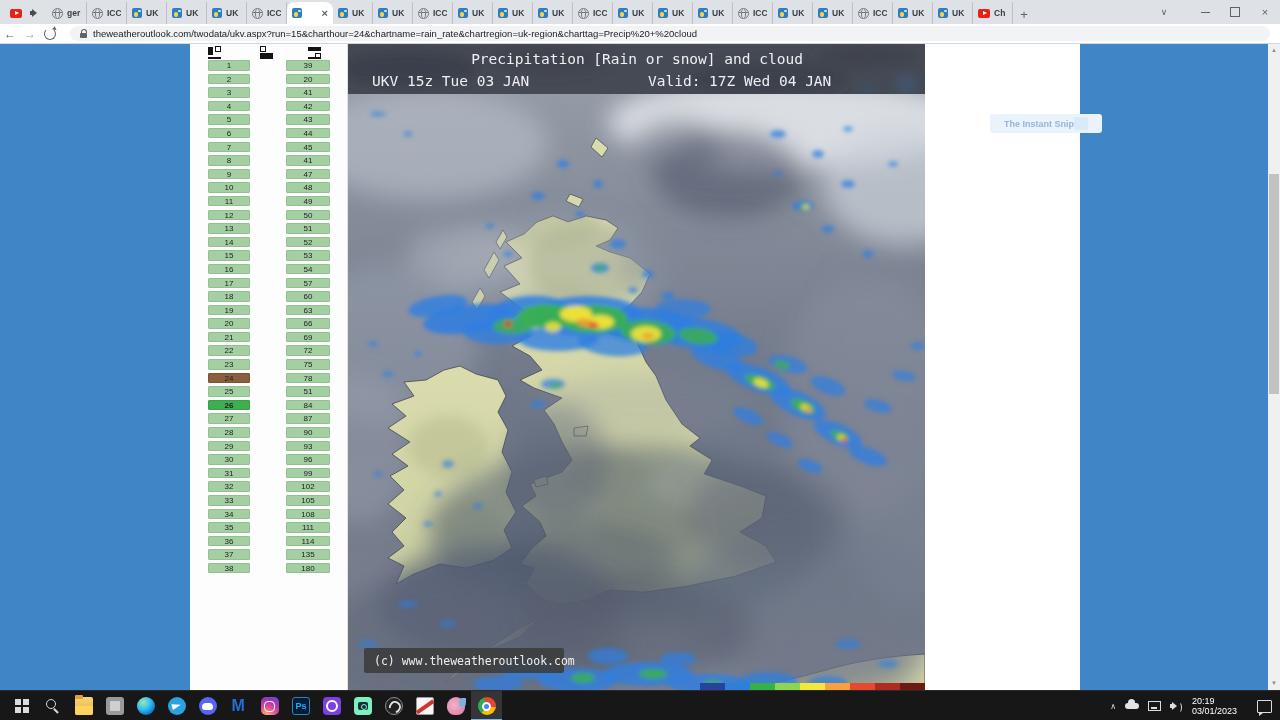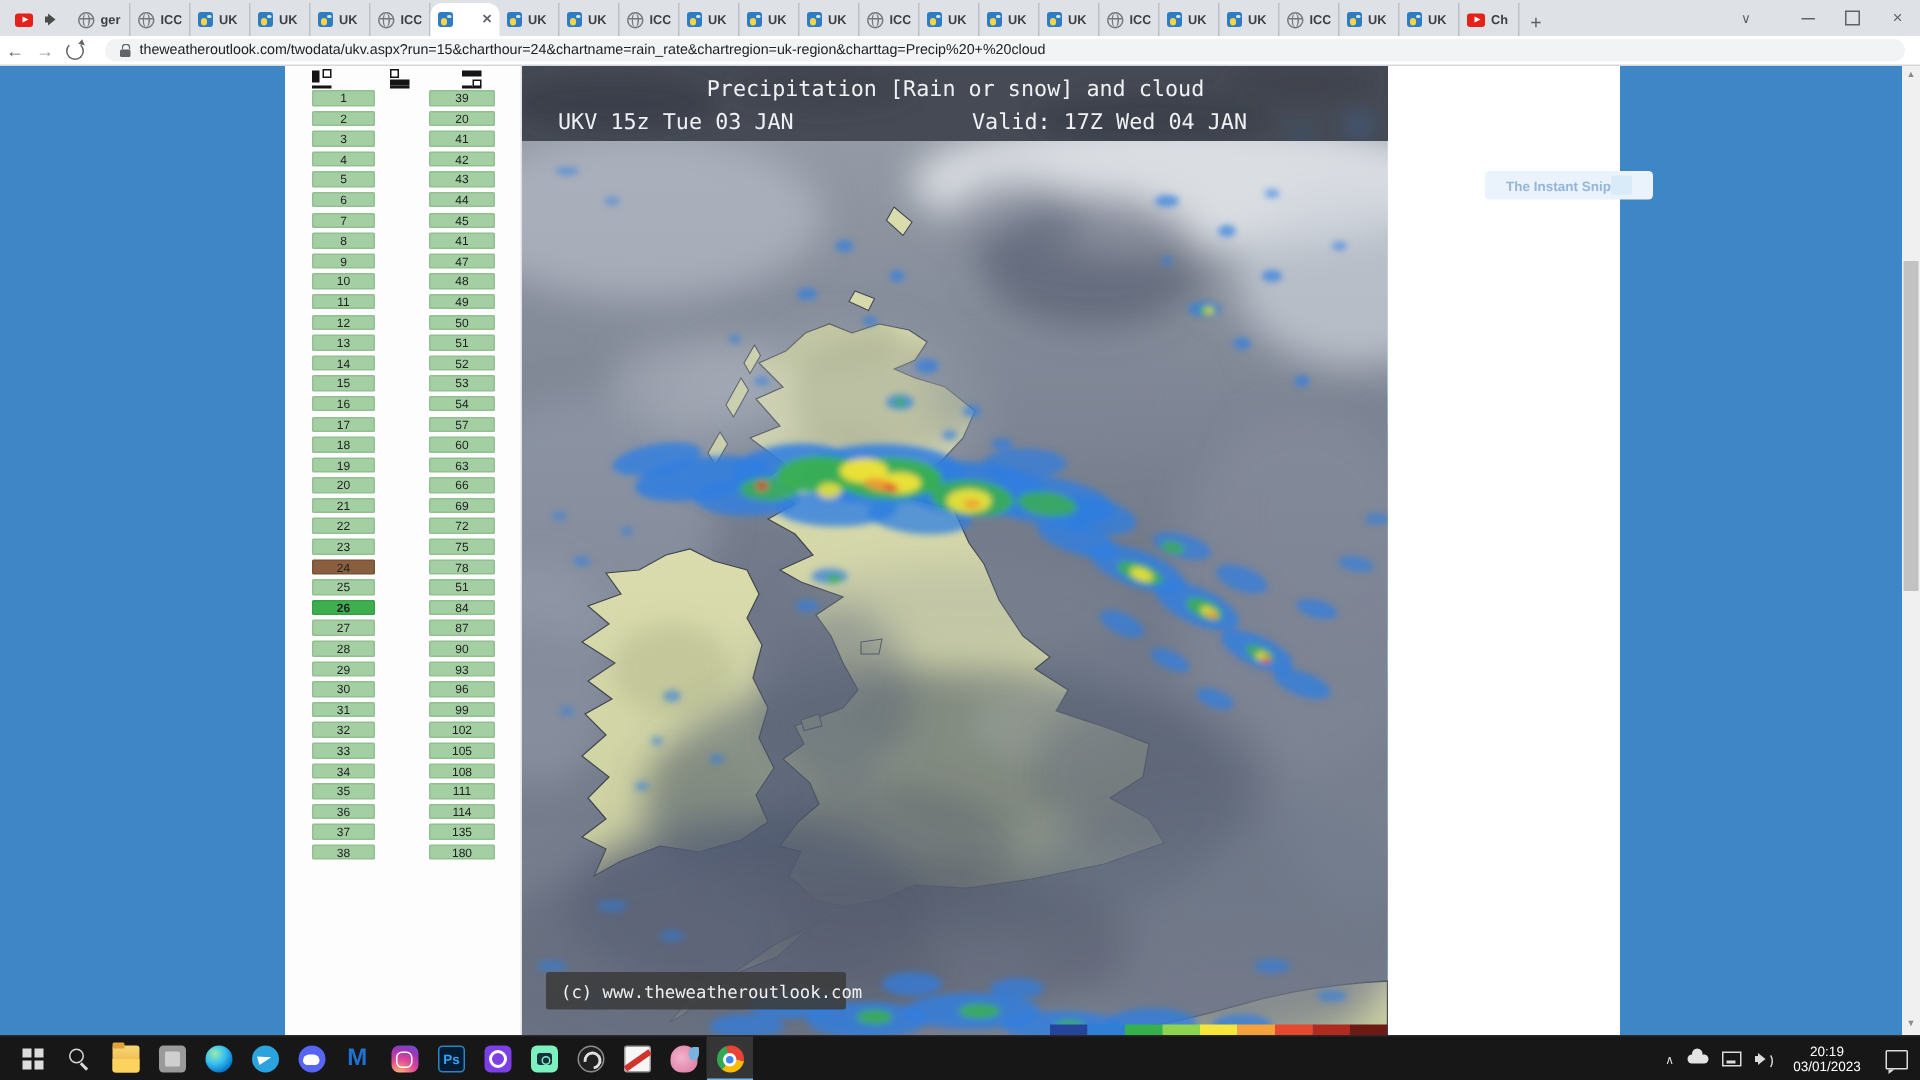--- a/index.html
+++ b/index.html
@@ -119,21 +119,21 @@
   .tray{margin-left:auto;display:flex;align-items:center;gap:9px;padding-right:8px;height:30px;}
   .chev{color:#dcdcdc;font-size:8px;}
   .cloudic{width:14px;height:6px;background:#e4e4e4;border-radius:4px;position:relative;}
   .cloudic::before{content:"";position:absolute;left:3px;top:-4px;width:7px;height:7px;background:#e4e4e4;border-radius:50%;}
   .netic{width:11px;height:8px;border:1.2px solid #dcdcdc;position:relative;}
   .netic::after{content:"";position:absolute;left:1.5px;bottom:1px;width:6px;height:2px;background:#dcdcdc;}
   .volic{width:13px;height:10px;position:relative;}
   .volic::before{content:"";position:absolute;left:0;top:3px;width:3px;height:4px;background:#dcdcdc;}
   .volic::after{content:"";position:absolute;left:2px;top:1px;border-left:5px solid #dcdcdc;border-top:4px solid transparent;border-bottom:4px solid transparent;}
   .volic .wave{position:absolute;right:1px;top:0.5px;width:5px;height:9px;border:1.2px solid transparent;border-right-color:#dcdcdc;border-radius:50%;}
-  .clock{color:#fff;font-size:9px;line-height:10.5px;text-align:center;min-width:52px;}
+  .clock{color:#fff;font-size:9px;line-height:10.5px;text-align:left;min-width:52px;}
   .notif{width:13px;height:11px;border:1.3px solid #dcdcdc;border-radius:1px;position:relative;margin-left:4px;}
   .notif::after{content:"";position:absolute;left:1px;bottom:-4px;border-top:3px solid #dcdcdc;border-right:4px solid transparent;}
 </style>
 </head>
 <body>
 
 <div class="screen">
 
   <div class="tabstrip">
     <div class="pinned">

